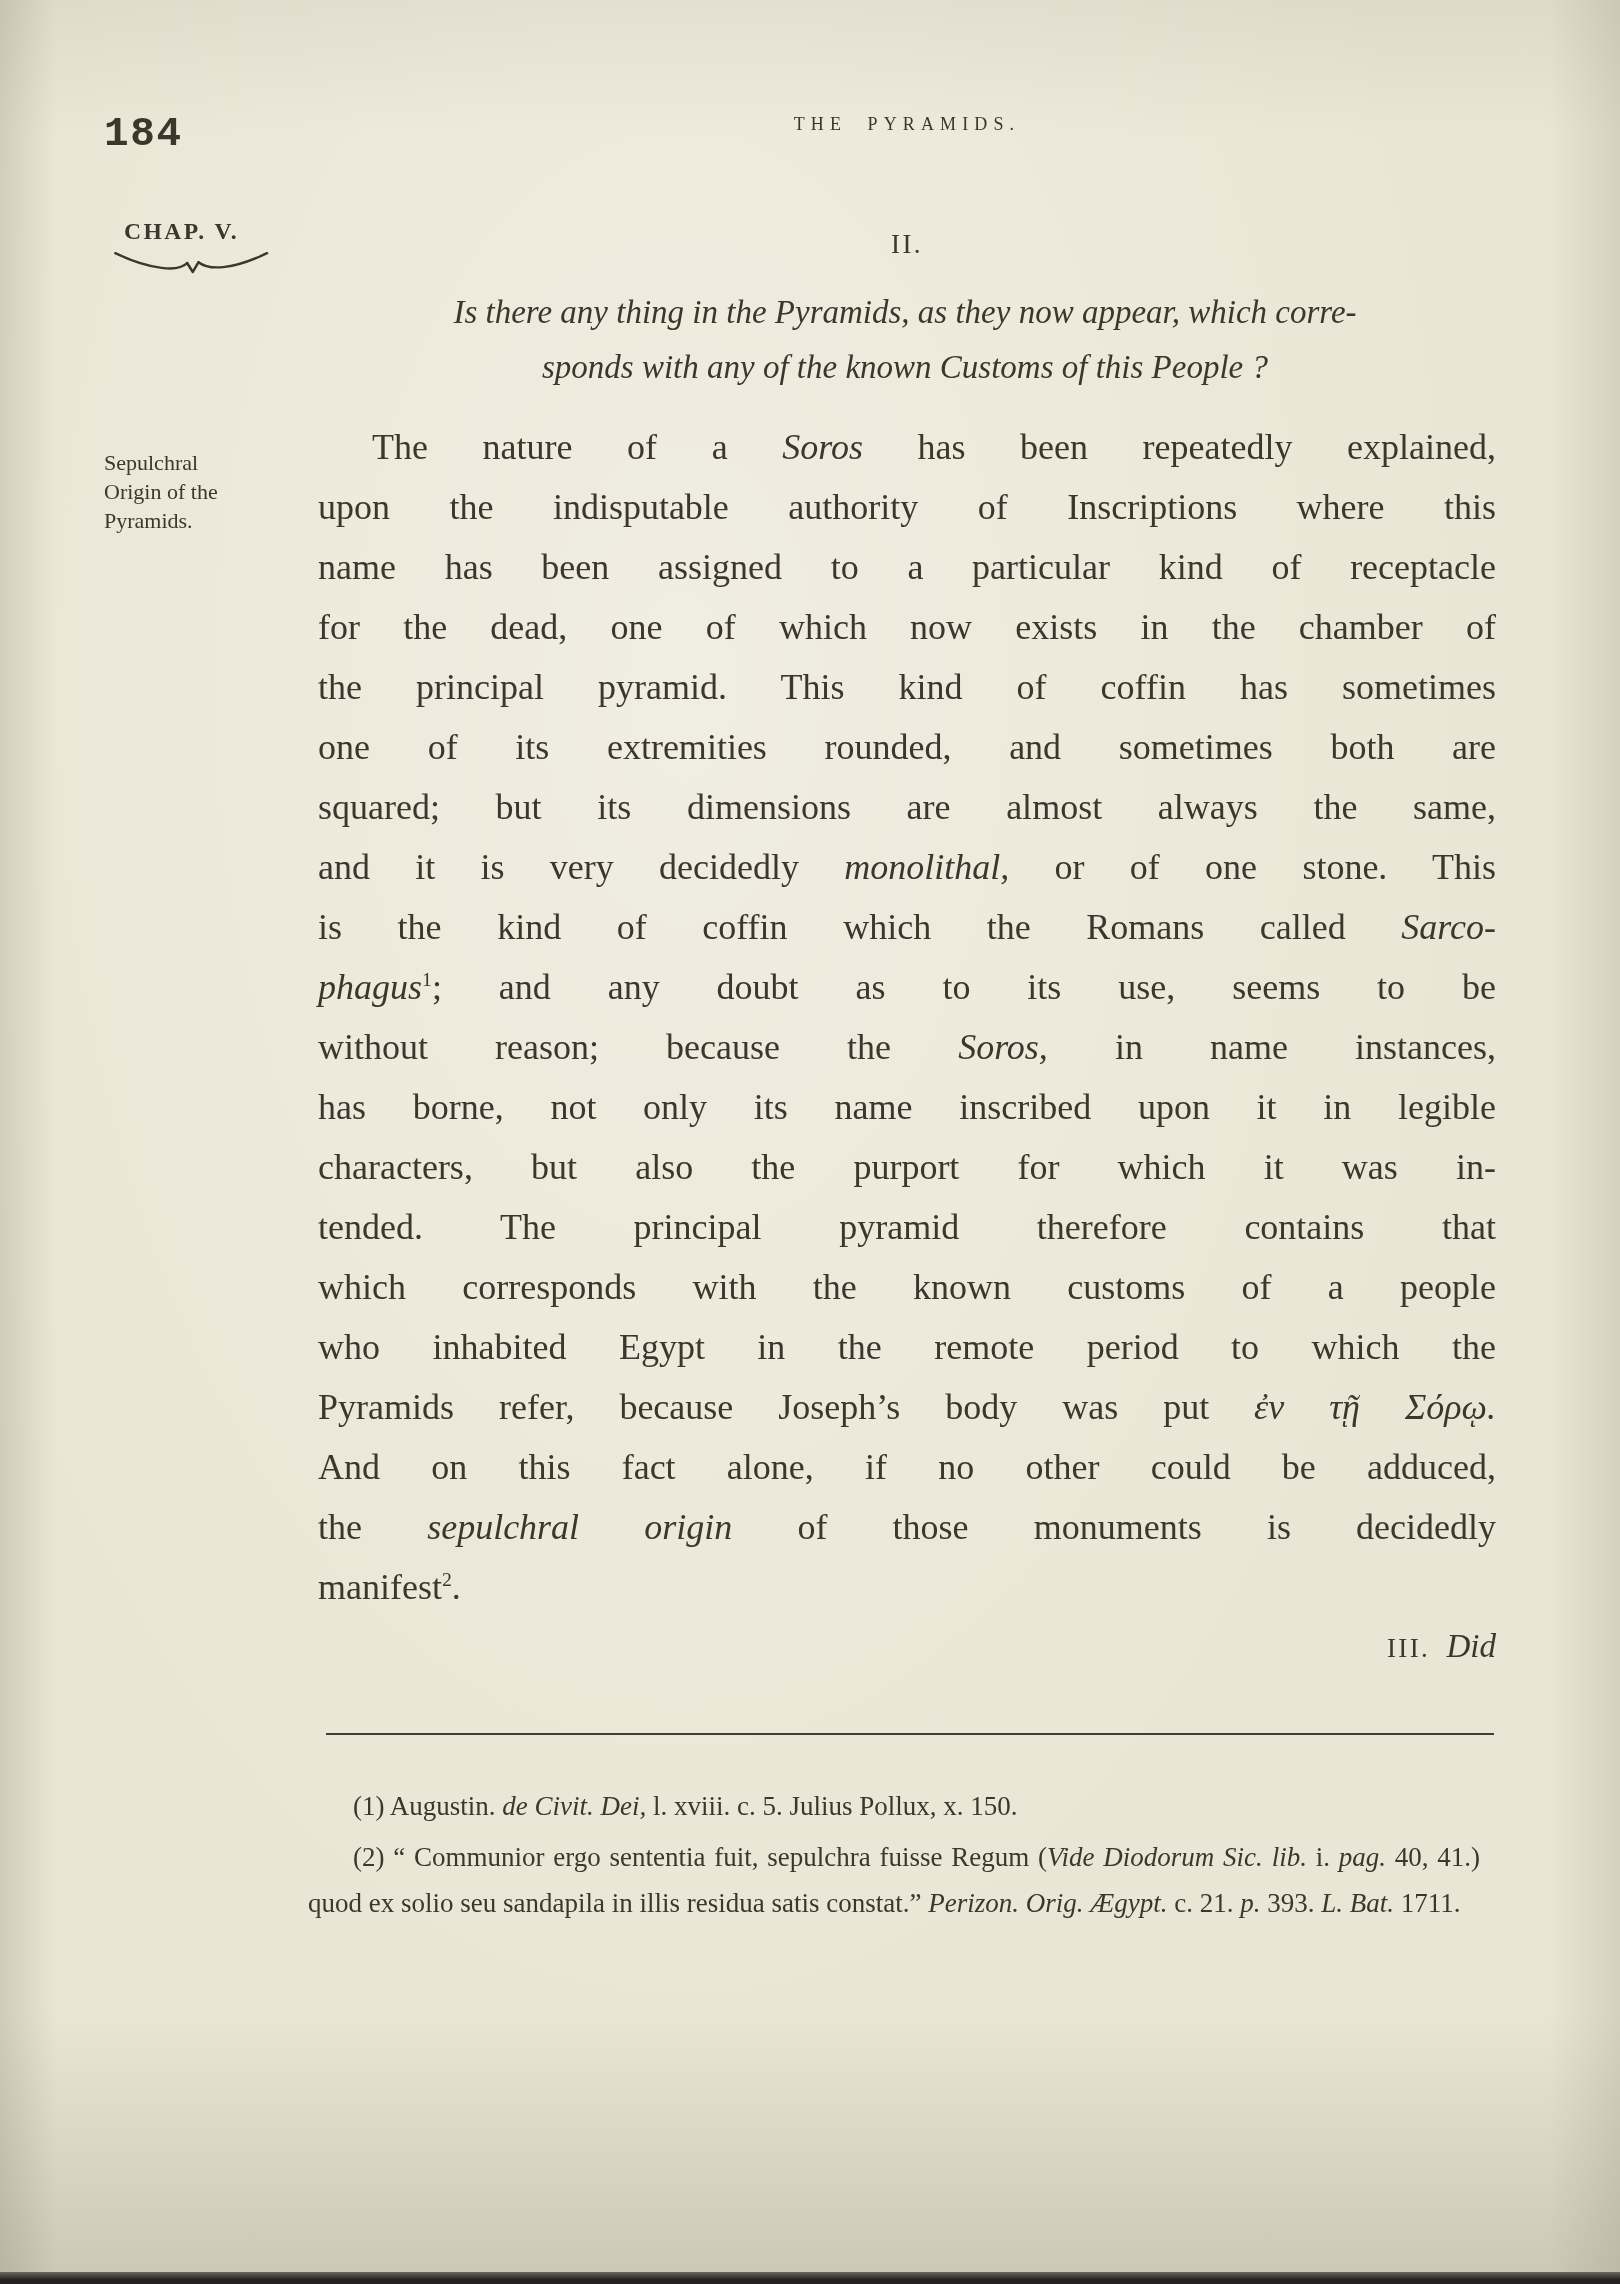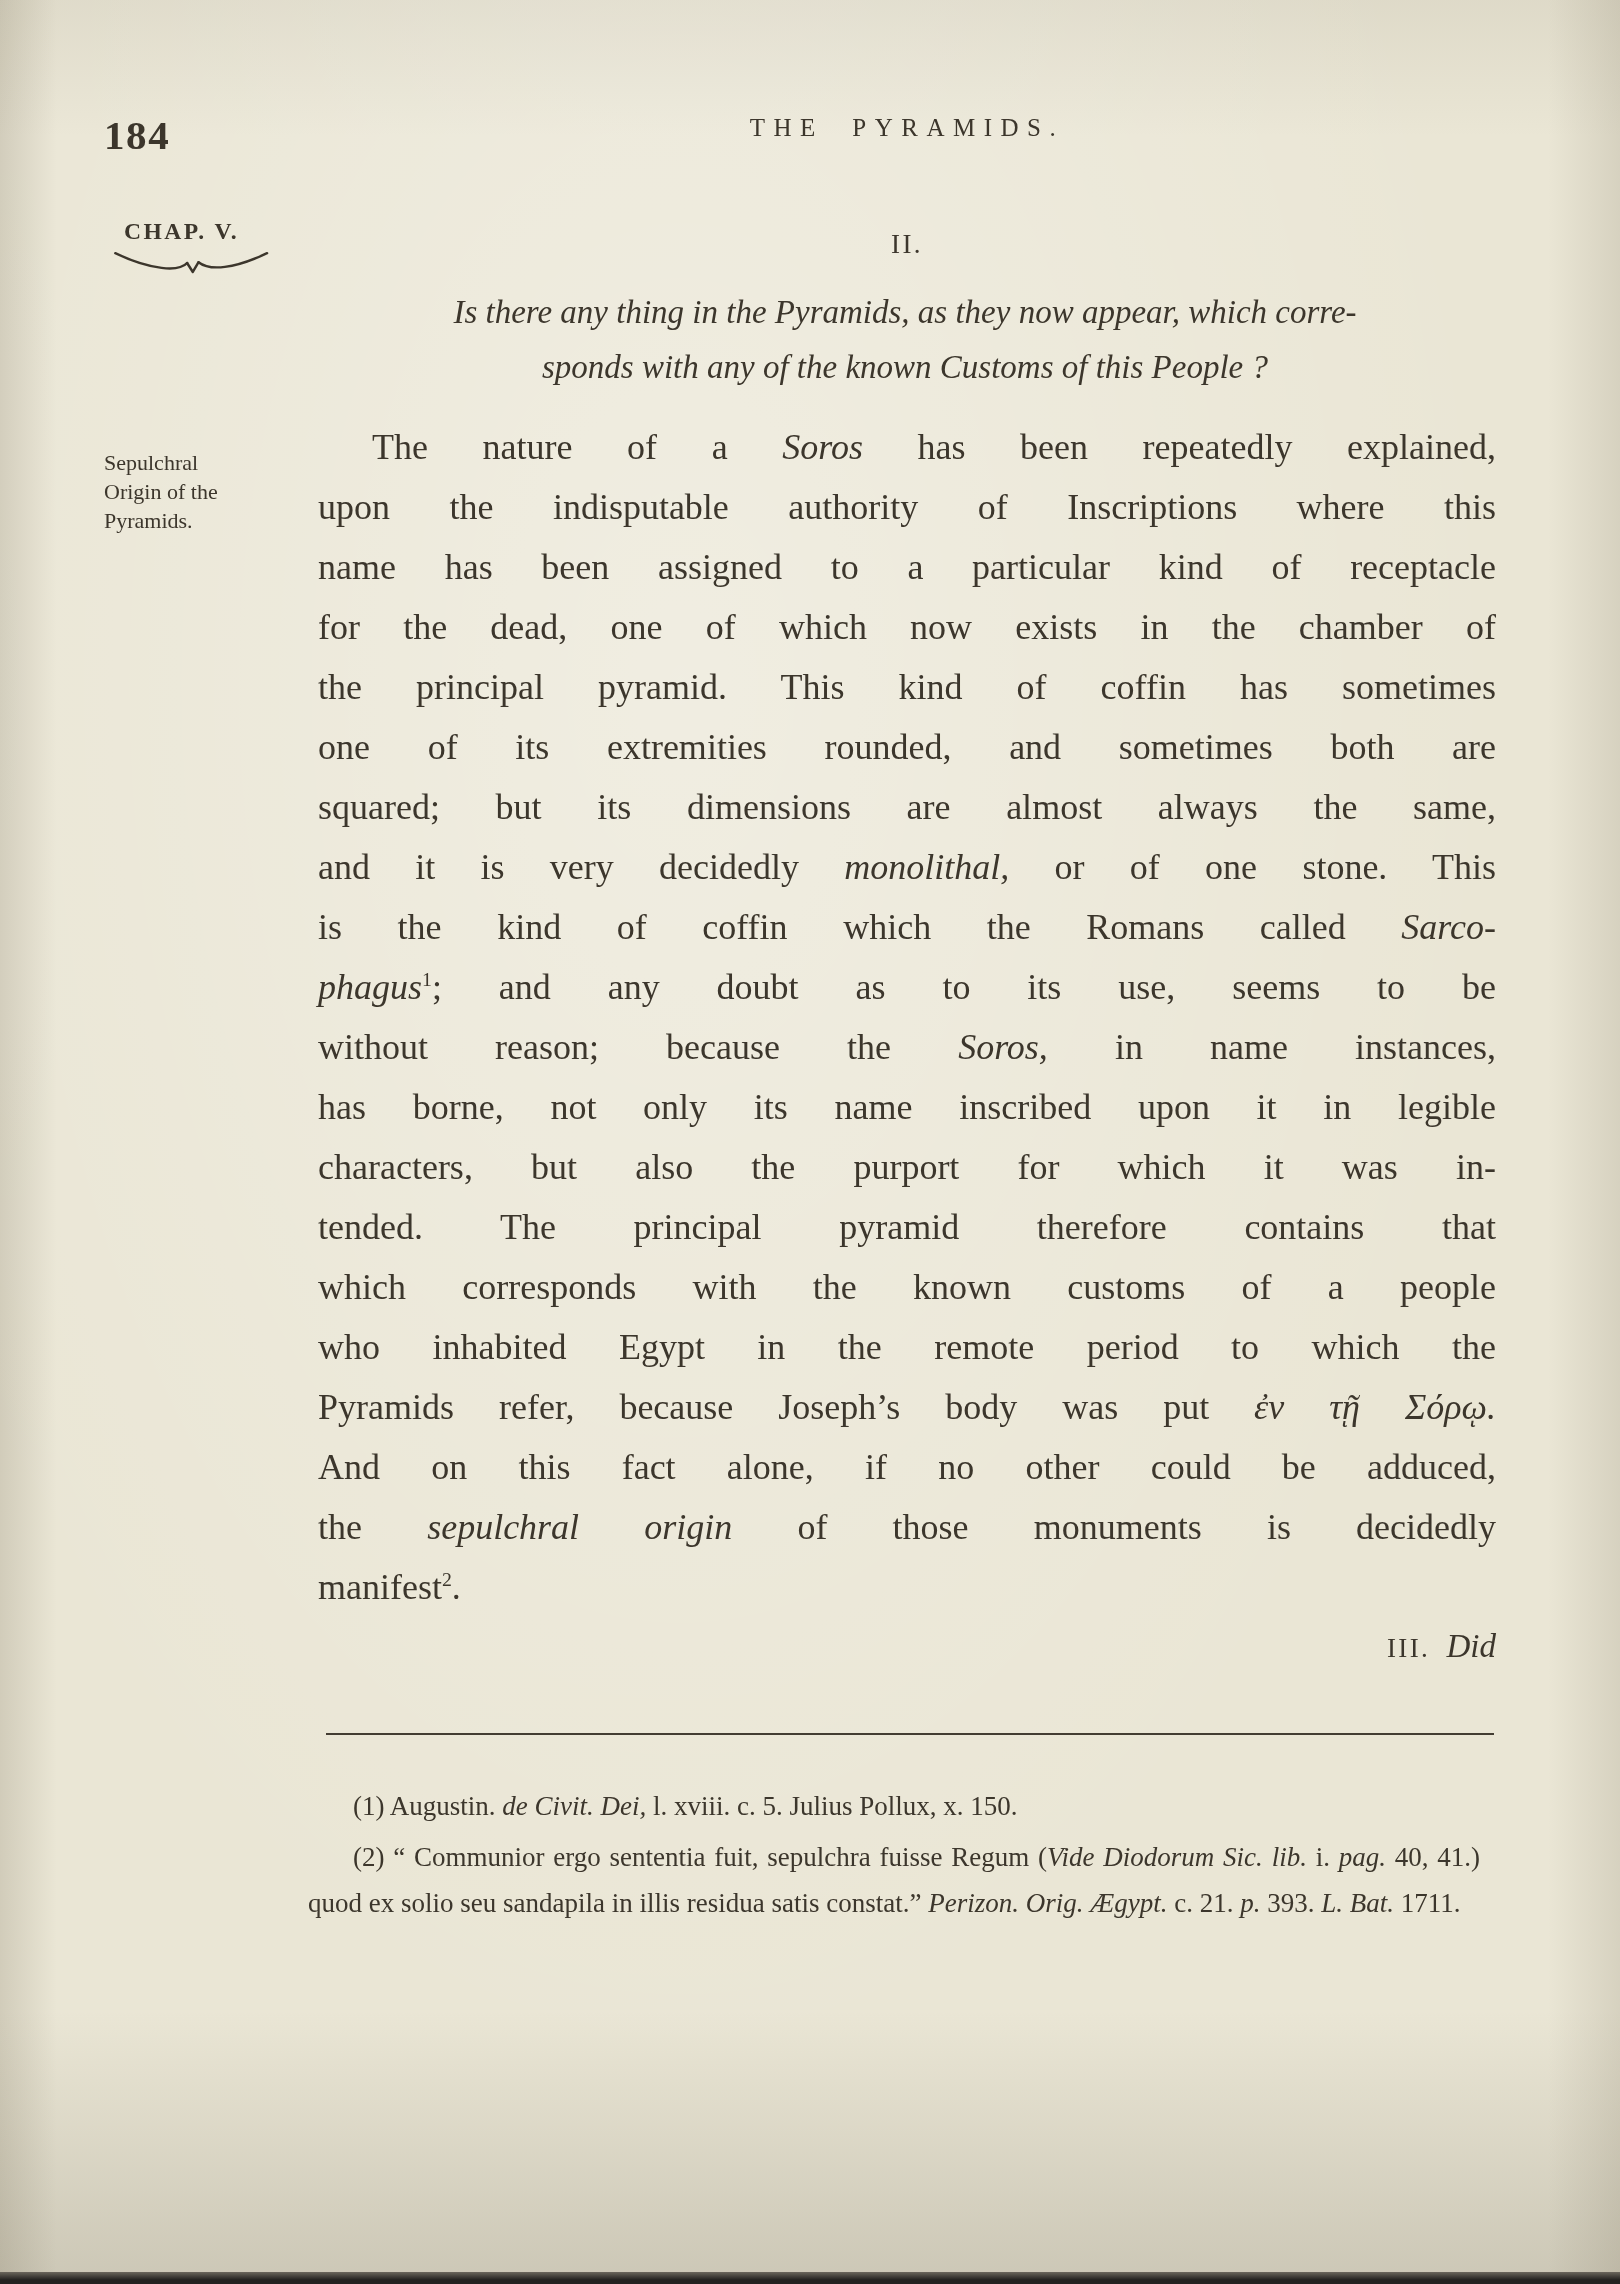--- a/index.html
+++ b/index.html
@@ -20,25 +20,25 @@
     color:var(--ink);
     background:
       radial-gradient(ellipse at 42% 30%, rgba(255,255,255,0.30), rgba(255,255,255,0) 62%),
       linear-gradient(to right, rgba(110,100,78,0.20), rgba(0,0,0,0) 3.5%, rgba(0,0,0,0) 95.5%, rgba(110,100,78,0.16)),
       linear-gradient(to bottom, rgba(120,112,90,0.10), rgba(0,0,0,0) 6%, rgba(0,0,0,0) 88%, rgba(95,88,70,0.22)),
       var(--paper);
     overflow:hidden;
   }
   .page-number{
     position:absolute;left:104px;top:111px;
-    font-size:41px;font-weight:bold;letter-spacing:1.6px;
+    font-size:41px;font-weight:bold;letter-spacing:1.6px;font-family:Liberation Mono, monospace;
   }
   .running-head{
     position:absolute;left:318px;top:114px;width:1178px;
-    text-align:center;font-size:25px;letter-spacing:0.34em;word-spacing:0.55em;
+    text-align:center;font-size:18px;letter-spacing:0.34em;word-spacing:0.55em;
   }
   .chapter-label{
     position:absolute;left:124px;top:218px;
     font-size:23.6px;font-weight:bold;letter-spacing:2.4px;
   }
   .chapter-flourish{
     position:absolute;left:112px;top:249px;width:160px;height:28px;
   }
   .chapter-flourish svg{display:block;width:100%;height:100%;}
   .section-numeral{

